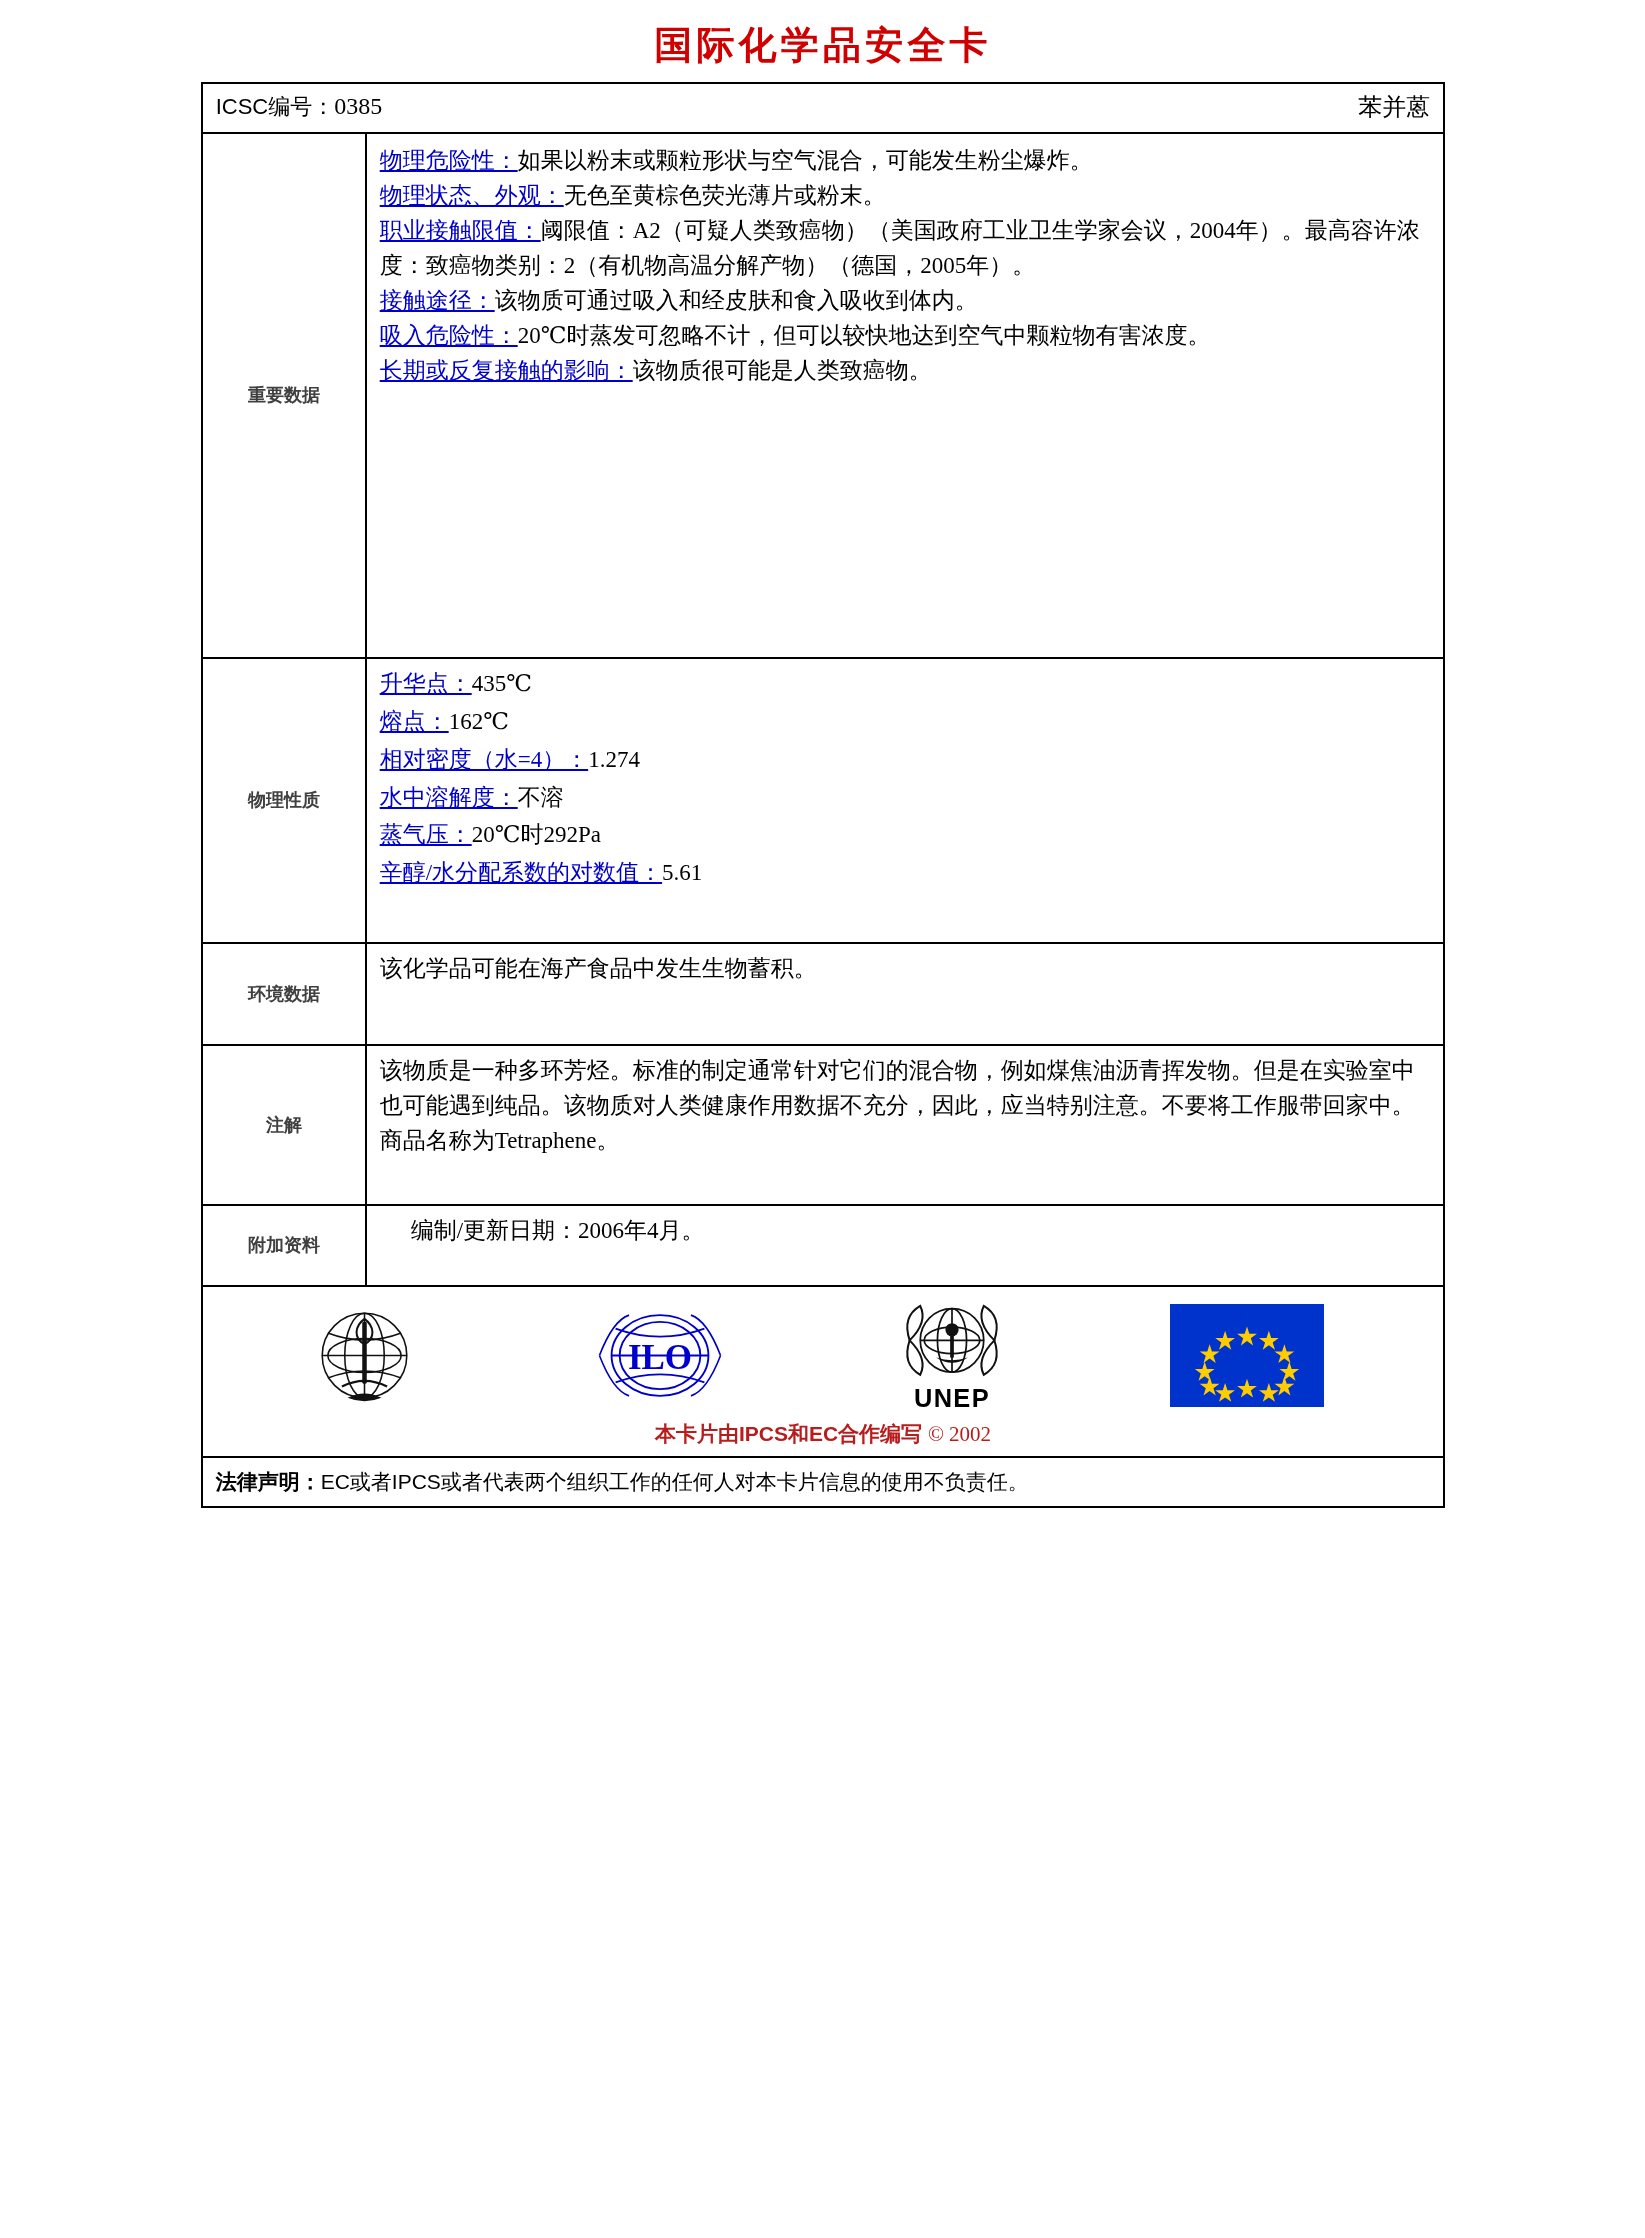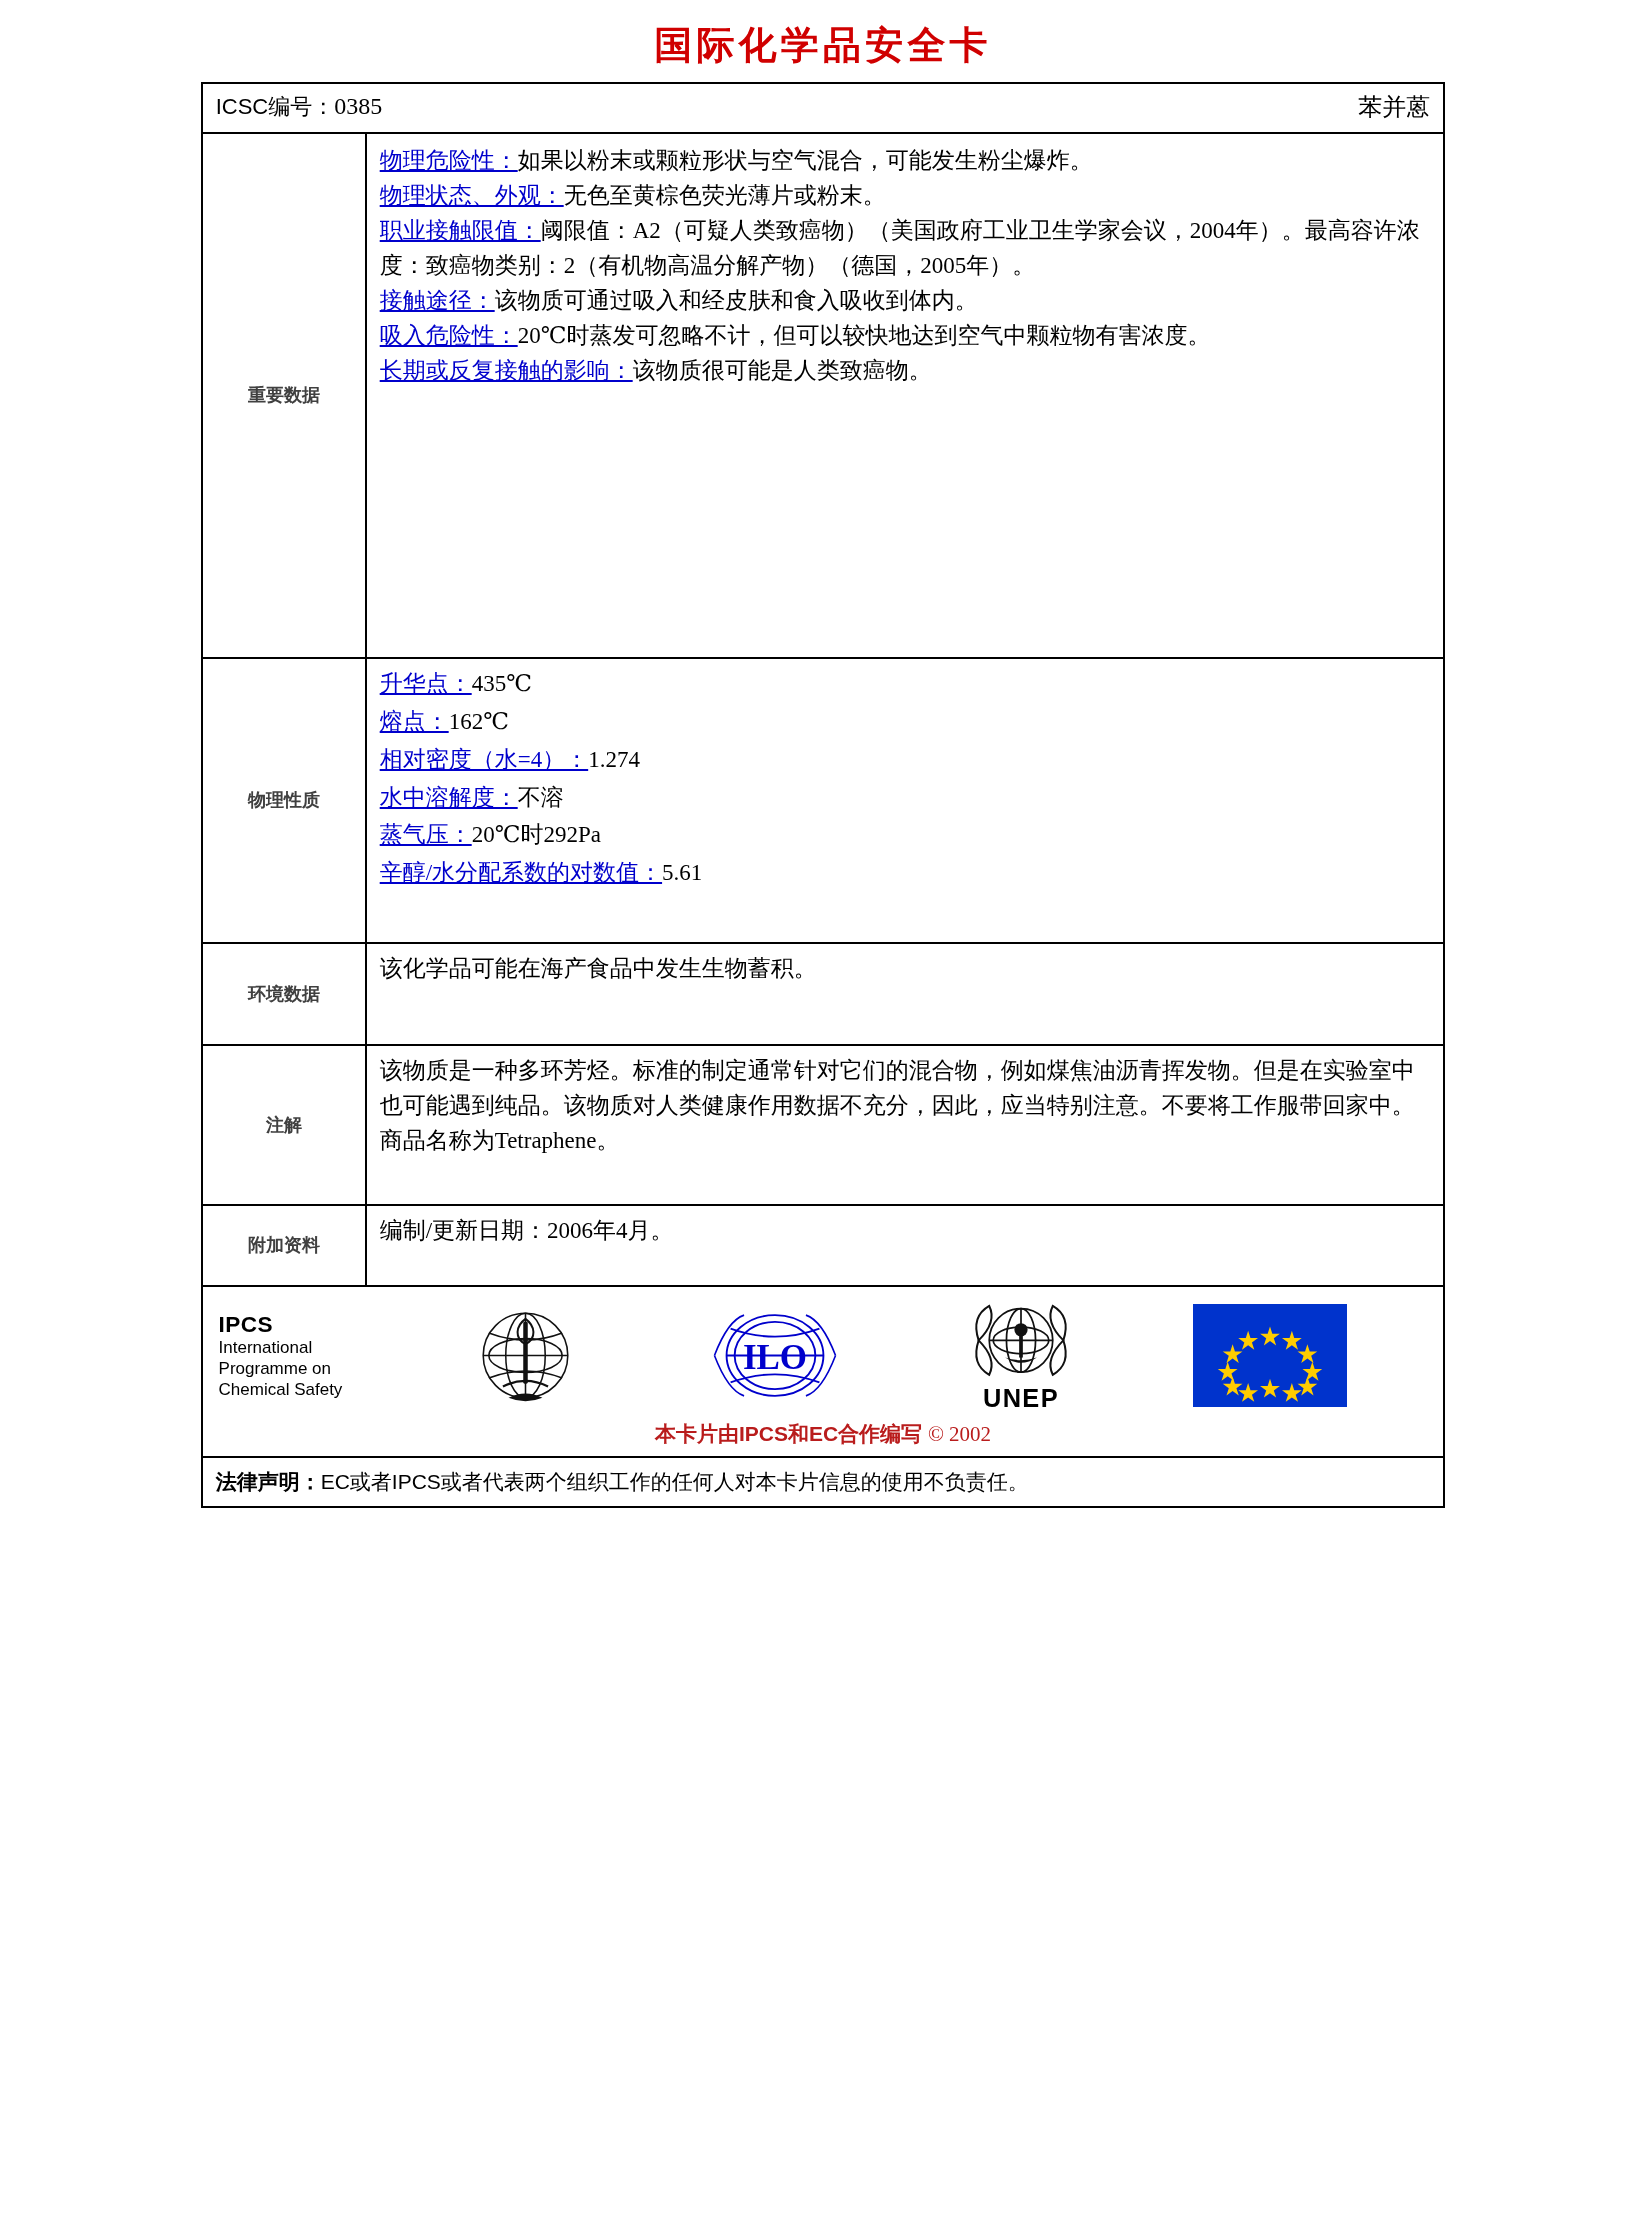--- a/index.html
+++ b/index.html
@@ -84,21 +84,21 @@
   p.para {
     margin: 0;
     text-indent: 0;
   }
 
   
   .row-important { min-height: 523px; }
   .row-phys { min-height: 283px; }
   .row-env { min-height: 100px; }
   .row-notes { min-height: 158px; }
-  .row-extra { min-height: 79px; }
+  .row-extra { min-height: 79px; gap: 31px; }
 
   .row-important .content-cell { padding-top: 10px; }
   .logo-band {
     width: 100%;
     display: flex;
     align-items: center;
     padding: 11.3px 15.6px 4.2px 15.6px;
     box-sizing: border-box;
   }
   .ipcs-block {
@@ -220,26 +220,20 @@
       <div class="content-cell">该物质是一种多环芳烃。标准的制定通常针对它们的混合物，例如煤焦油沥青挥发物。但是在实验室中也可能遇到纯品。该物质对人类健康作用数据不充分，因此，应当特别注意。不要将工作服带回家中。商品名称为Tetraphene。</div>
     </div>
 
     <div class="row row-extra">
       <div class="label-cell">附加资料</div>
       <div class="content-cell">编制/更新日期：2006年4月。</div>
     </div>
 
     <div class="row" style="flex-direction:column;">
       <div class="logo-band">
-        <div class="ipcs-block">
-          <div class="big">IPCS</div>
-          <div class="small">International</div>
-          <div class="small">Programme on</div>
-          <div class="small">Chemical Safety</div>
-        </div>
         <div class="logos">
 
           <div class="logo">
             <svg width="141" height="113" viewBox="0 0 100 80">
               <g fill="none" stroke="#111" stroke-width="1.1">
                 <ellipse cx="50" cy="40" rx="30" ry="30"></ellipse>
                 <ellipse cx="50" cy="40" rx="14" ry="30"></ellipse>
                 <ellipse cx="50" cy="40" rx="26" ry="12"></ellipse>
                 <line x1="20" y1="40" x2="80" y2="40"></line>
                 <line x1="50" y1="10" x2="50" y2="70"></line>

